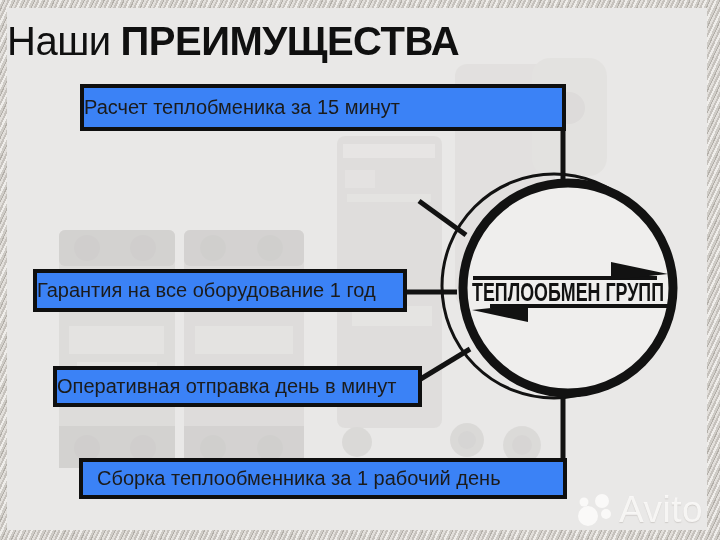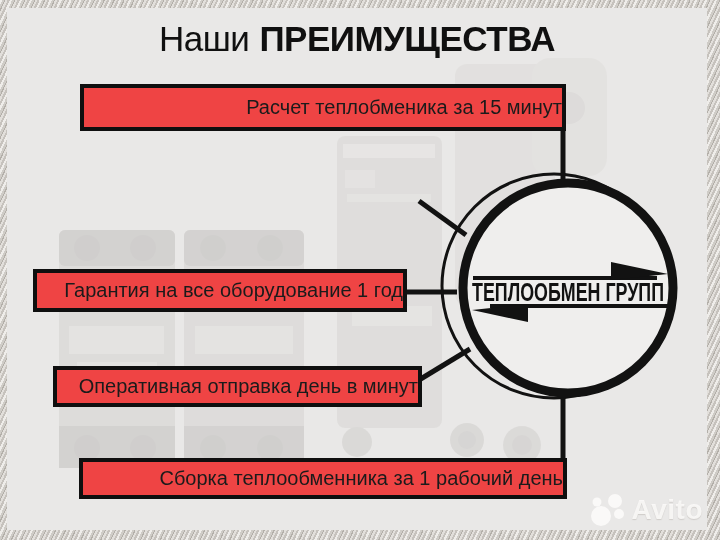--- a/index.html
+++ b/index.html
@@ -7,43 +7,43 @@
   .poster{
     position:relative; width:720px; height:540px; overflow:hidden;
     background:repeating-linear-gradient(115deg,
       #efedea 0 2px, #cfccc7 2px 4px, #b3afa9 4px 5px, #e2dfdb 5px 7px, #c6c2bd 7px 9px);
   }
   .content{
     position:absolute; left:7px; top:8px; right:13px; bottom:10px;
     background:#e9e8e7; overflow:hidden;
   }
   .title{
-    position:absolute; left:0; right:0; top:11px; text-align:center;
-    font-size:35px; color:#101010; letter-spacing:-0.5px; white-space:nowrap;
+    position:absolute; left:0; right:0; top:11px; text-align:left;
+    font-size:40px; color:#101010; letter-spacing:-0.5px; white-space:nowrap;
   }
   .title .t-reg{font-weight:400;}
   .title .t-bold{font-weight:700; margin-left:10px;}
   .overlay-svg{position:absolute; left:0; top:0; width:700px; height:522px;}
   .adv-box{
-    position:absolute; display:flex; align-items:center; justify-content:flex-end;
-    border:4px solid #0f0f0f; background:#ef4444; box-sizing:border-box;
+    position:absolute; display:flex; align-items:center; justify-content:flex-start;
+    border:4px solid #0f0f0f; background:#3b82f6; box-sizing:border-box;
     font-size:20px; color:#1b1b1b; text-align:center; white-space:nowrap;
   }
   .box1{left:73px;  top:76px;  width:486px; height:47px;}
   .box2{left:47px;  top:173px; width:368px; height:41px;}
   .box3{left:26px;  top:261px; width:374px; height:43px;}
   .box4{left:46px;  top:358px; width:369px; height:41px;}
   .box5{left:72px;  top:450px; width:488px; height:41px;padding-left:14px;}
   .watermark{
     position:absolute; right:4px; bottom:2px; height:36px;
     display:flex; align-items:center; gap:4px;
     color:rgba(253,252,250,0.85);
   }
   .watermark .brand{
-    font-size:28px; font-weight:700; letter-spacing:0.5px;
+    font-size:37px; font-weight:400; letter-spacing:0.5px;
     text-shadow:0 1px 1px rgba(160,156,150,0.35);
   }
 </style>
 </head>
 <body>
 
 <div class="poster">
   <div class="content">
 
     <svg class="overlay-svg" viewBox="0 0 700 522">

